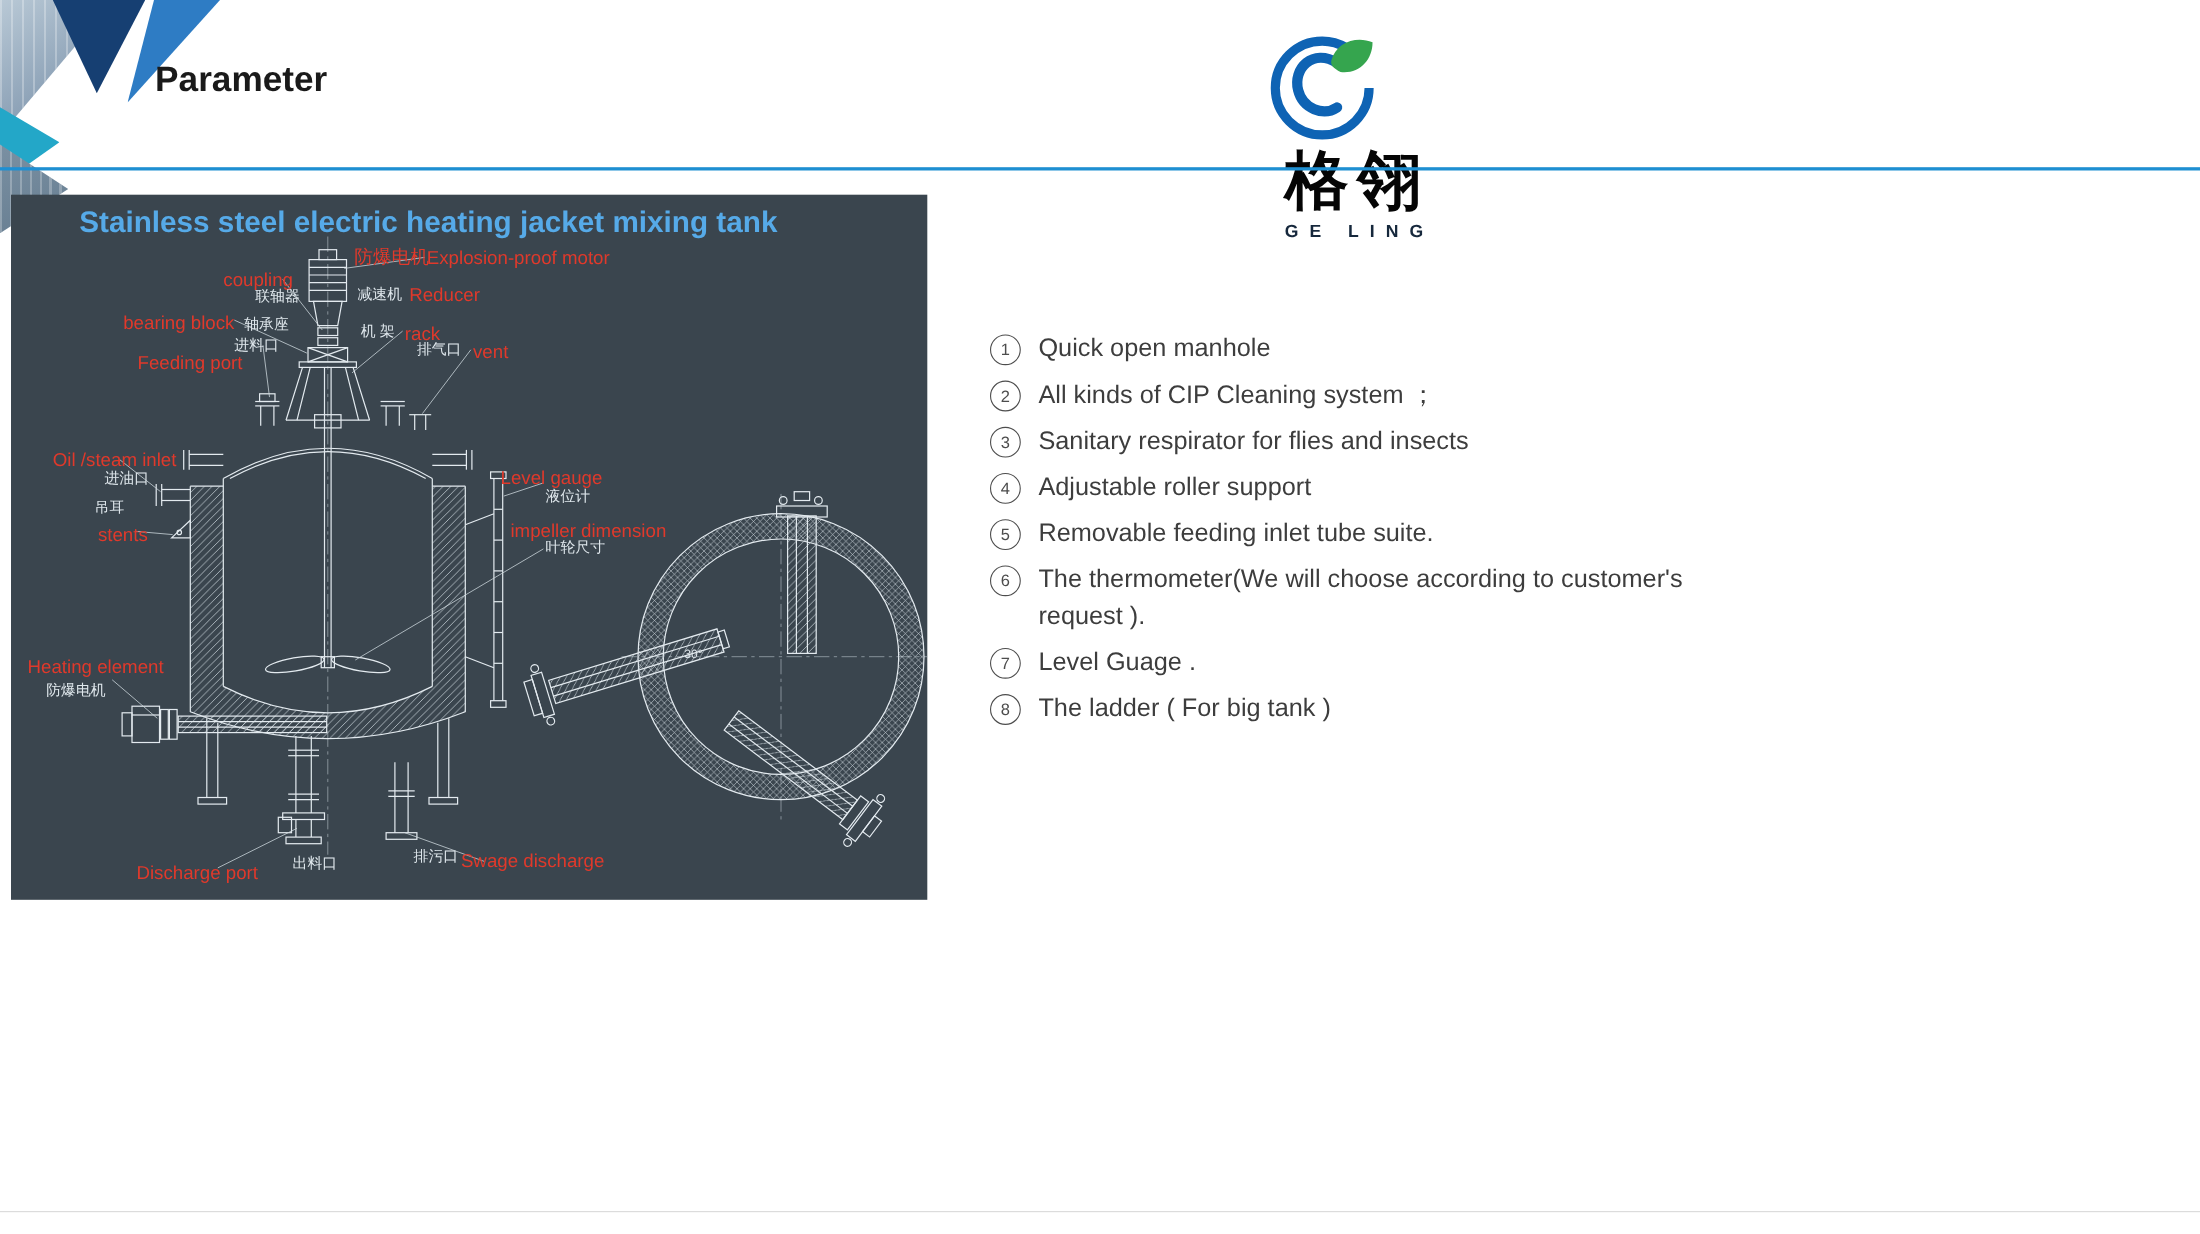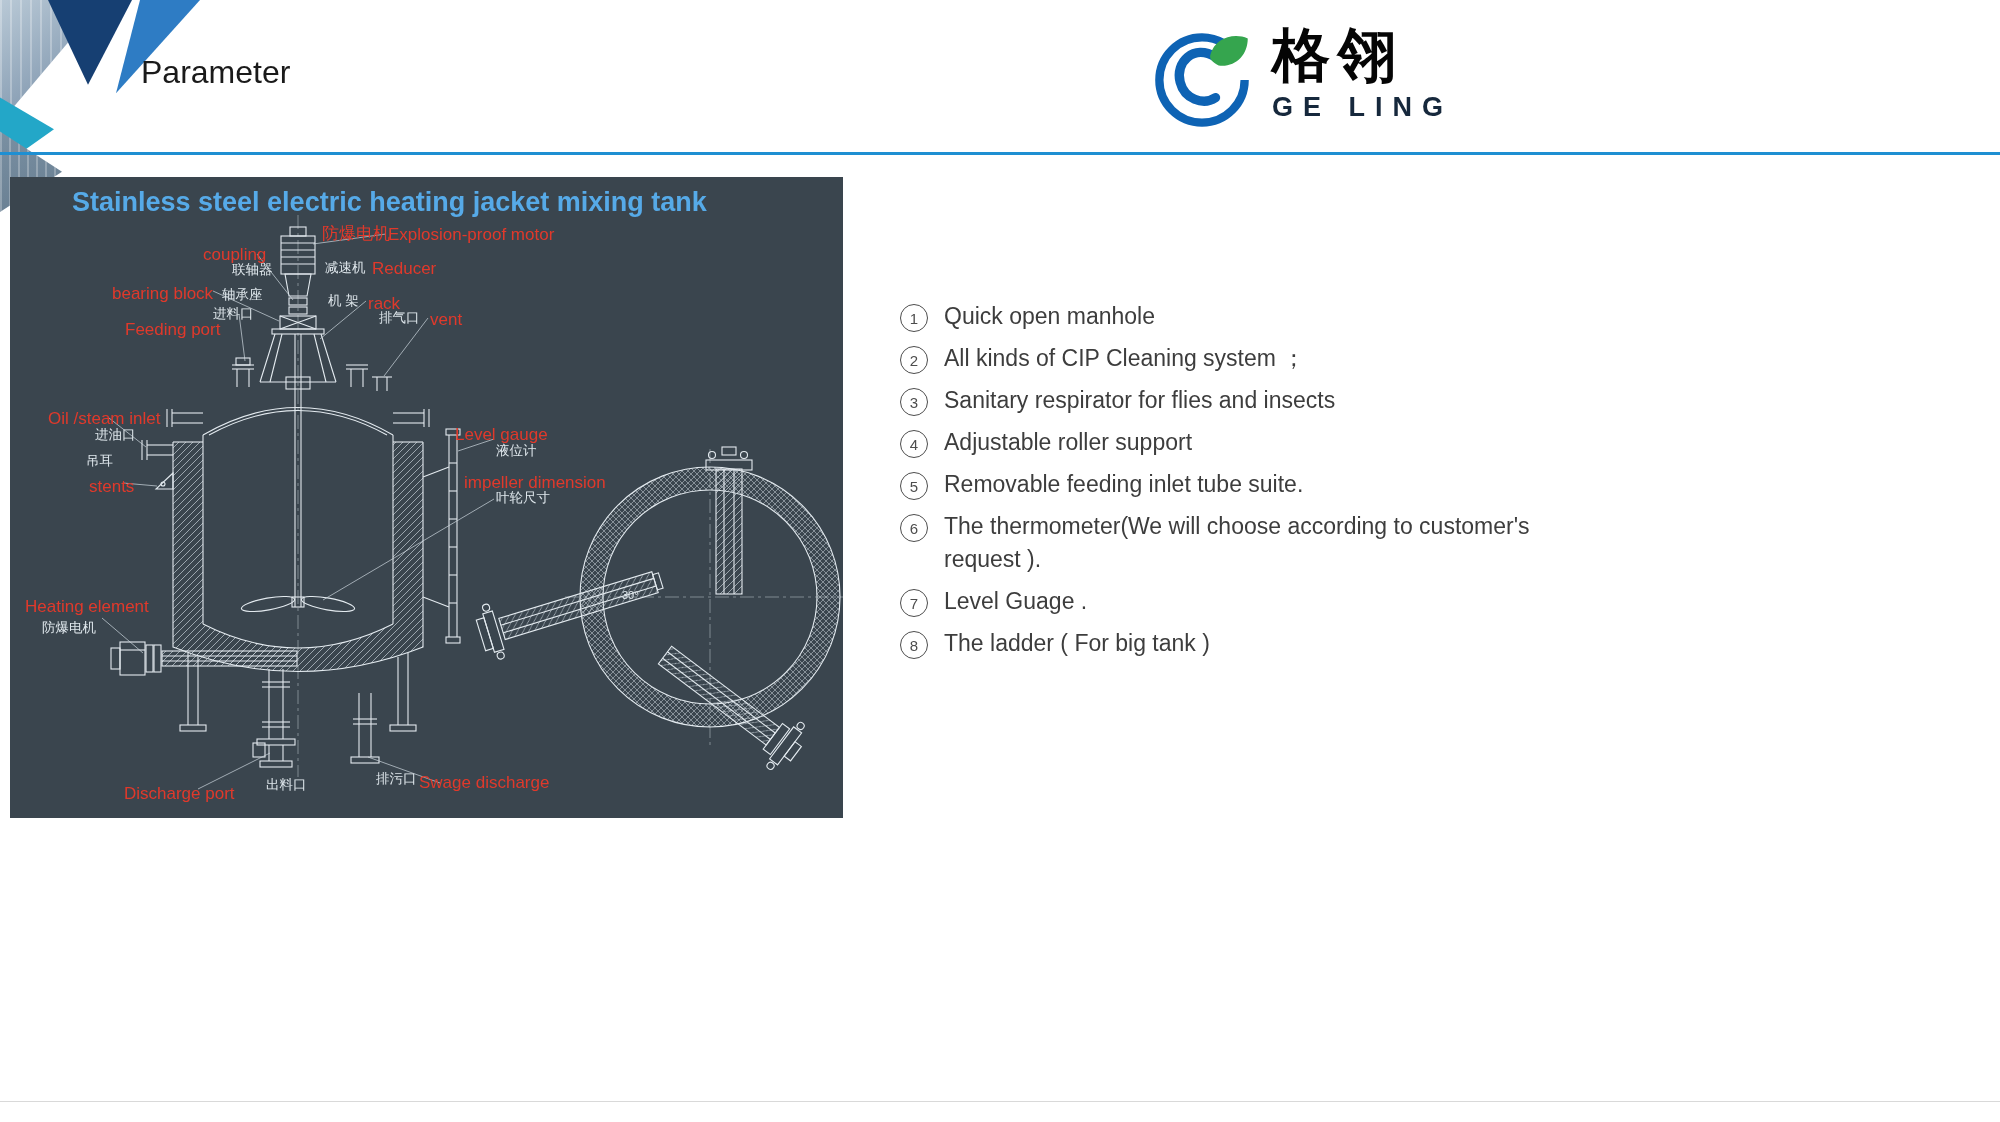--- a/index.html
+++ b/index.html
@@ -2,21 +2,21 @@
 <html><head>
 <meta charset="utf-8">
 <style>
   html,body{margin:0;padding:0;}
   body{
     width:2000px;height:1122px;position:relative;background:#ffffff;
     font-family:"Liberation Sans",sans-serif;overflow:hidden;
   }
   
   .page-title{
-    position:absolute;left:141px;top:54px;font-size:32px;font-weight:normal;color:#1a1a1a;
+    position:absolute;left:141px;top:54px;font-size:32px;font-weight:bold;color:#1a1a1a;
   }
   .header-rule{
     position:absolute;left:0;top:152px;width:2000px;height:3px;background:#1e8fd2;
   }
   .footer-rule{
     position:absolute;left:0;top:1101px;width:2000px;height:1px;background:#d9d9d9;
   }
   
   .corner{position:absolute;left:0;top:0;width:200px;height:212px;}
   .corner .c{position:absolute;inset:0;}
@@ -25,25 +25,25 @@
         repeating-linear-gradient(90deg, rgba(255,255,255,.28) 0 2px, rgba(255,255,255,0) 2px 10px),
         linear-gradient(145deg,#b9c9d6 0%,#7c93ab 45%,#4c6784 100%);}
   .c2{clip-path:polygon(24% 0,66% 0,44% 40%);background:#163f72;}
   .c3{clip-path:polygon(70% 0,100% 0,58% 44%);background:#2e7cc4;}
   .c4{clip-path:polygon(0 46%,27% 61%,0 79%);background:#23a7c8;}
   .c5{clip-path:polygon(0 62%,31% 81%,0 100%);
       background:
         repeating-linear-gradient(90deg, rgba(255,255,255,.25) 0 2px, rgba(255,255,255,0) 2px 9px),
         linear-gradient(160deg,#93a8b9 0%,#5d7488 100%);}
   
-  .logo{position:absolute;left:1150px;top:22px;width:360px;height:130px;display:flex;align-items:flex-start;}
+  .logo{position:absolute;left:1150px;top:22px;width:360px;height:130px;display:flex;align-items:flex-start;flex-direction:column;}
   .logo-mark{width:104px;height:104px;flex:0 0 auto;margin-top:6px;}
   .logo-text{margin-left:18px;display:flex;flex-direction:column;}
   .logo-cn{font-size:58px;font-weight:bold;color:#050505;letter-spacing:8px;line-height:66px;}
-  .logo-en{font-size:27px;font-weight:bold;color:#16283c;letter-spacing:10px;margin-top:4px;}
+  .logo-en{font-size:16px;font-weight:bold;color:#16283c;letter-spacing:10px;margin-top:4px;}
   
   .panel{
     position:absolute;left:10px;top:177px;width:833px;height:641px;background:#3a454e;
   }
   .panel-title{
     position:absolute;left:62px;top:10px;font-size:27px;font-weight:bold;color:#56aae8;white-space:nowrap;
   }
   .panel svg{position:absolute;left:0;top:0;}
   .dlbl{position:absolute;white-space:nowrap;line-height:1.1;}
   .dlbl.en{color:#e0392b;font-size:17px;}

